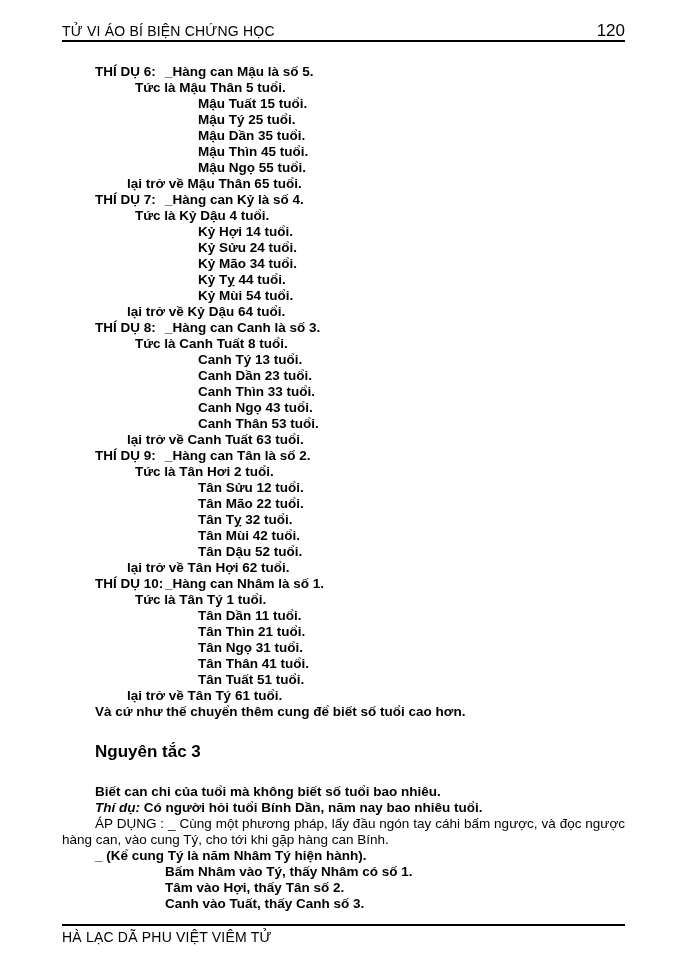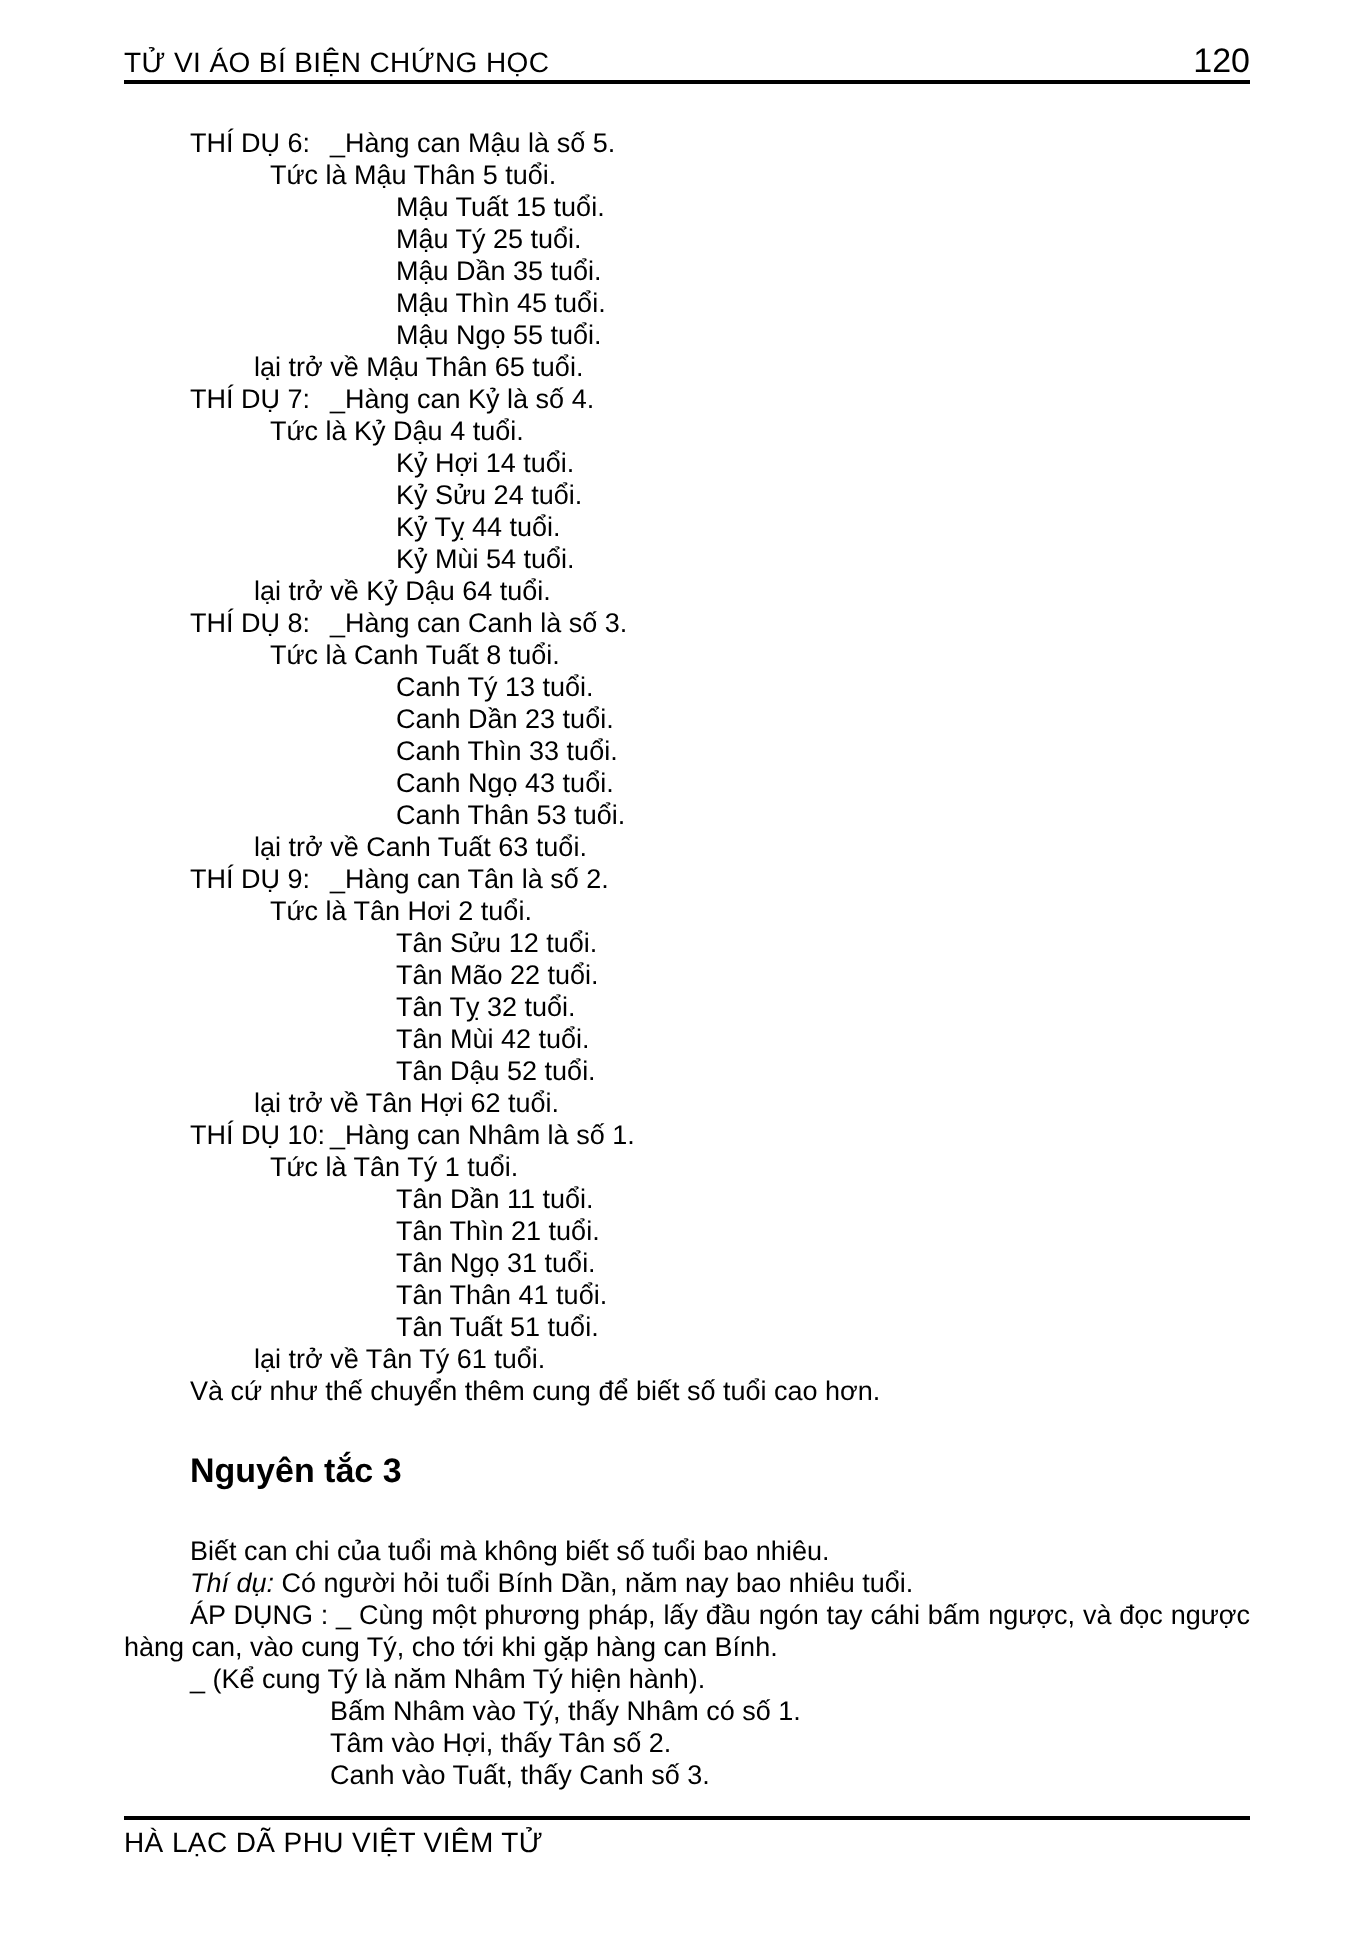--- a/index.html
+++ b/index.html
@@ -24,21 +24,21 @@
   }
   .header-title { font-size: 14px; letter-spacing: 0.2px; }
   .page-num {
     font-family: Liberation Sans, sans-serif;
     font-size: 17px;
     line-height: 17px;
   }
 
   
   .content { margin-top: 22px; }
-  .line { white-space: pre; }
+  .line { white-space: pre; font-weight: bold; }
   .lbl-line { padding-left: 33px; }
   .ex-label { display: inline-block; width: 70px; }
   .ind-tuc  { padding-left: 73px; }
   .ind-age  { padding-left: 136px; }
   .ind-ret  { padding-left: 65px; }
   .closing  { padding-left: 33px; }
 
   .section-heading {
     margin-top: 24px;
     padding-left: 33px;
@@ -84,20 +84,21 @@
       <div class="line ind-age">Mậu Thìn 45 tuổi.</div>
       <div class="line ind-age">Mậu Ngọ 55 tuổi.</div>
       <div class="line ind-ret">lại trở về Mậu Thân 65 tuổi.</div>
     </div>
 
     <div>
       <div class="line lbl-line"><span class="ex-label">THÍ DỤ 7:</span><span>_Hàng can Kỷ là số 4.</span></div>
       <div class="line ind-tuc">Tức là Kỷ Dậu 4 tuổi.</div>
       <div class="line ind-age">Kỷ Hợi 14 tuổi.</div>
       <div class="line ind-age">Kỷ Sửu 24 tuổi.</div>
+      <div class="line ind-age">Kỷ Mão 34 tuổi.</div>
       <div class="line ind-age">Kỷ Tỵ 44 tuổi.</div>
       <div class="line ind-age">Kỷ Mùi 54 tuổi.</div>
       <div class="line ind-ret">lại trở về Kỷ Dậu 64 tuổi.</div>
     </div>
 
     <div>
       <div class="line lbl-line"><span class="ex-label">THÍ DỤ 8:</span><span>_Hàng can Canh là số 3.</span></div>
       <div class="line ind-tuc">Tức là Canh Tuất 8 tuổi.</div>
       <div class="line ind-age">Canh Tý 13 tuổi.</div>
       <div class="line ind-age">Canh Dần 23 tuổi.</div>

